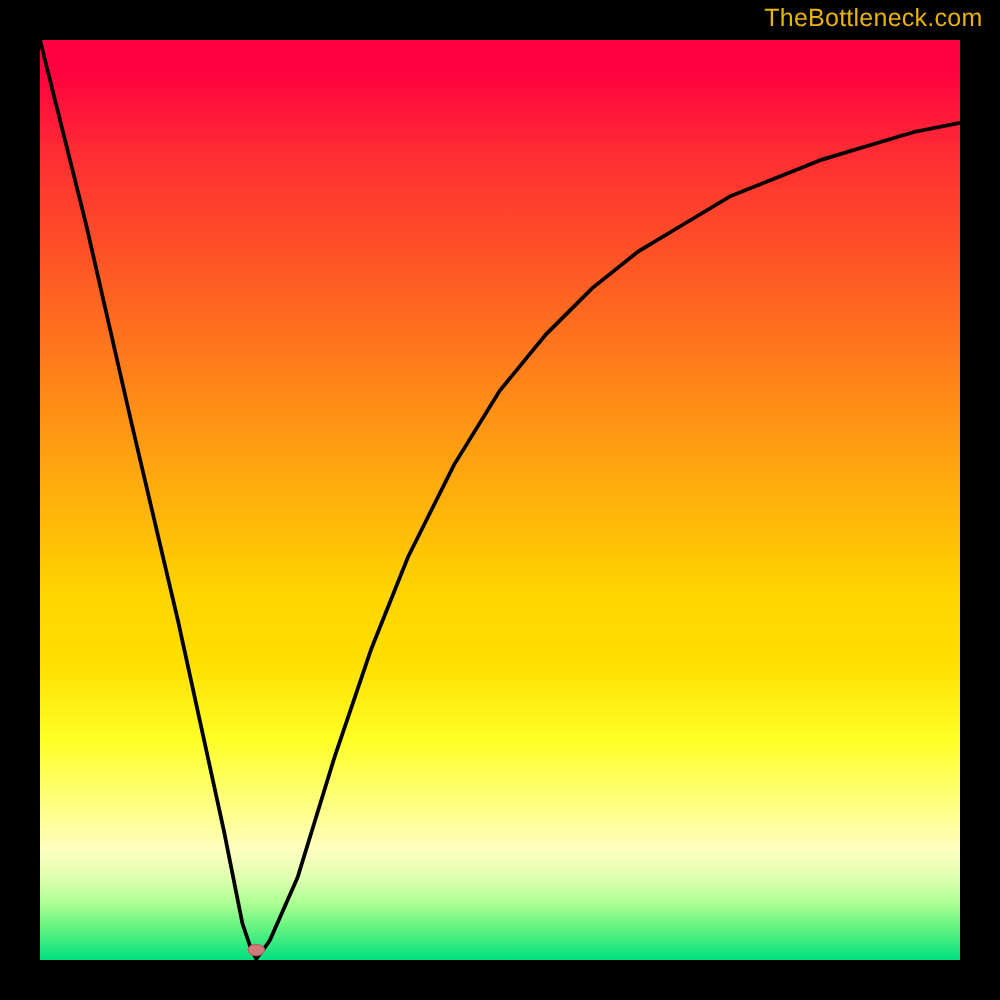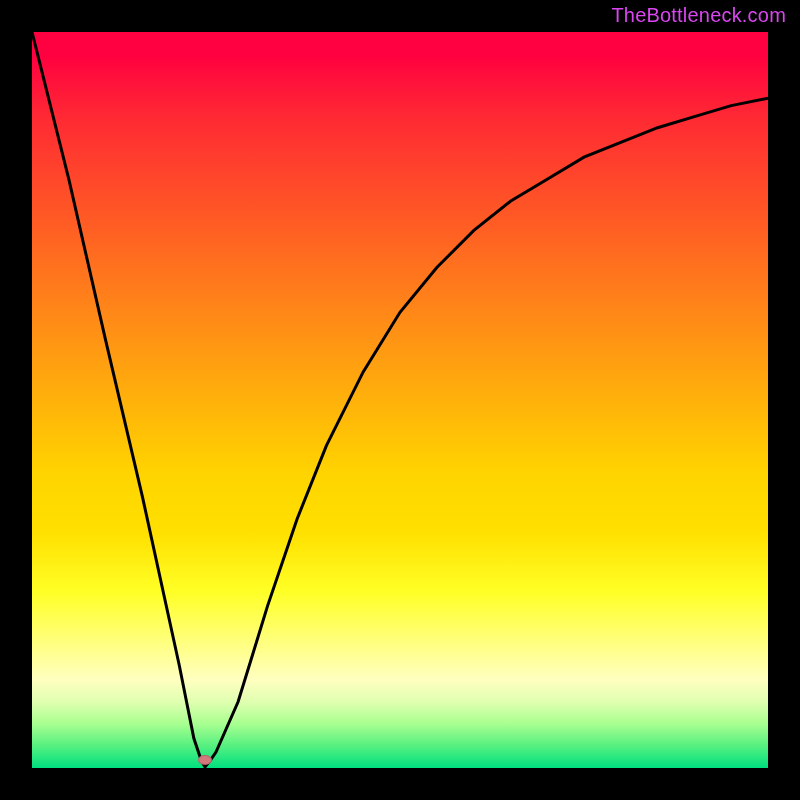--- a/index.html
+++ b/index.html
@@ -16,21 +16,21 @@
     #ffe000 68%,
     #ffff26 76%,
     #ffff80 83%,
     #ffffc0 88%,
     #e0ffb0 91%,
     #a8ff90 94%,
     #55f080 97%,
     #00e080 100%)}
   svg.curve{position:absolute;inset:0;width:736px;height:736px}
   .dot{position:absolute;width:14px;height:10px;border-radius:50%;background:#d1797b;box-shadow:0 0 0 1px rgba(0,0,0,.15) inset}
-  .credit{position:absolute;top:4px;right:14px;color:#d946ef;font-size:20px;letter-spacing:.2px}
+  .credit{position:absolute;top:4px;right:14px;color:#eab308;font-size:20px;letter-spacing:.2px}
 </style>
 </head>
 <body>
 
 <div class="frame">
   <div class="plot">
     <div class="grad"></div>
     <svg class="curve" viewBox="0 0 736 736" preserveAspectRatio="none">
       <path fill="none" stroke="#000" stroke-width="3" d="M 0 0
                L 36.8 147.2

